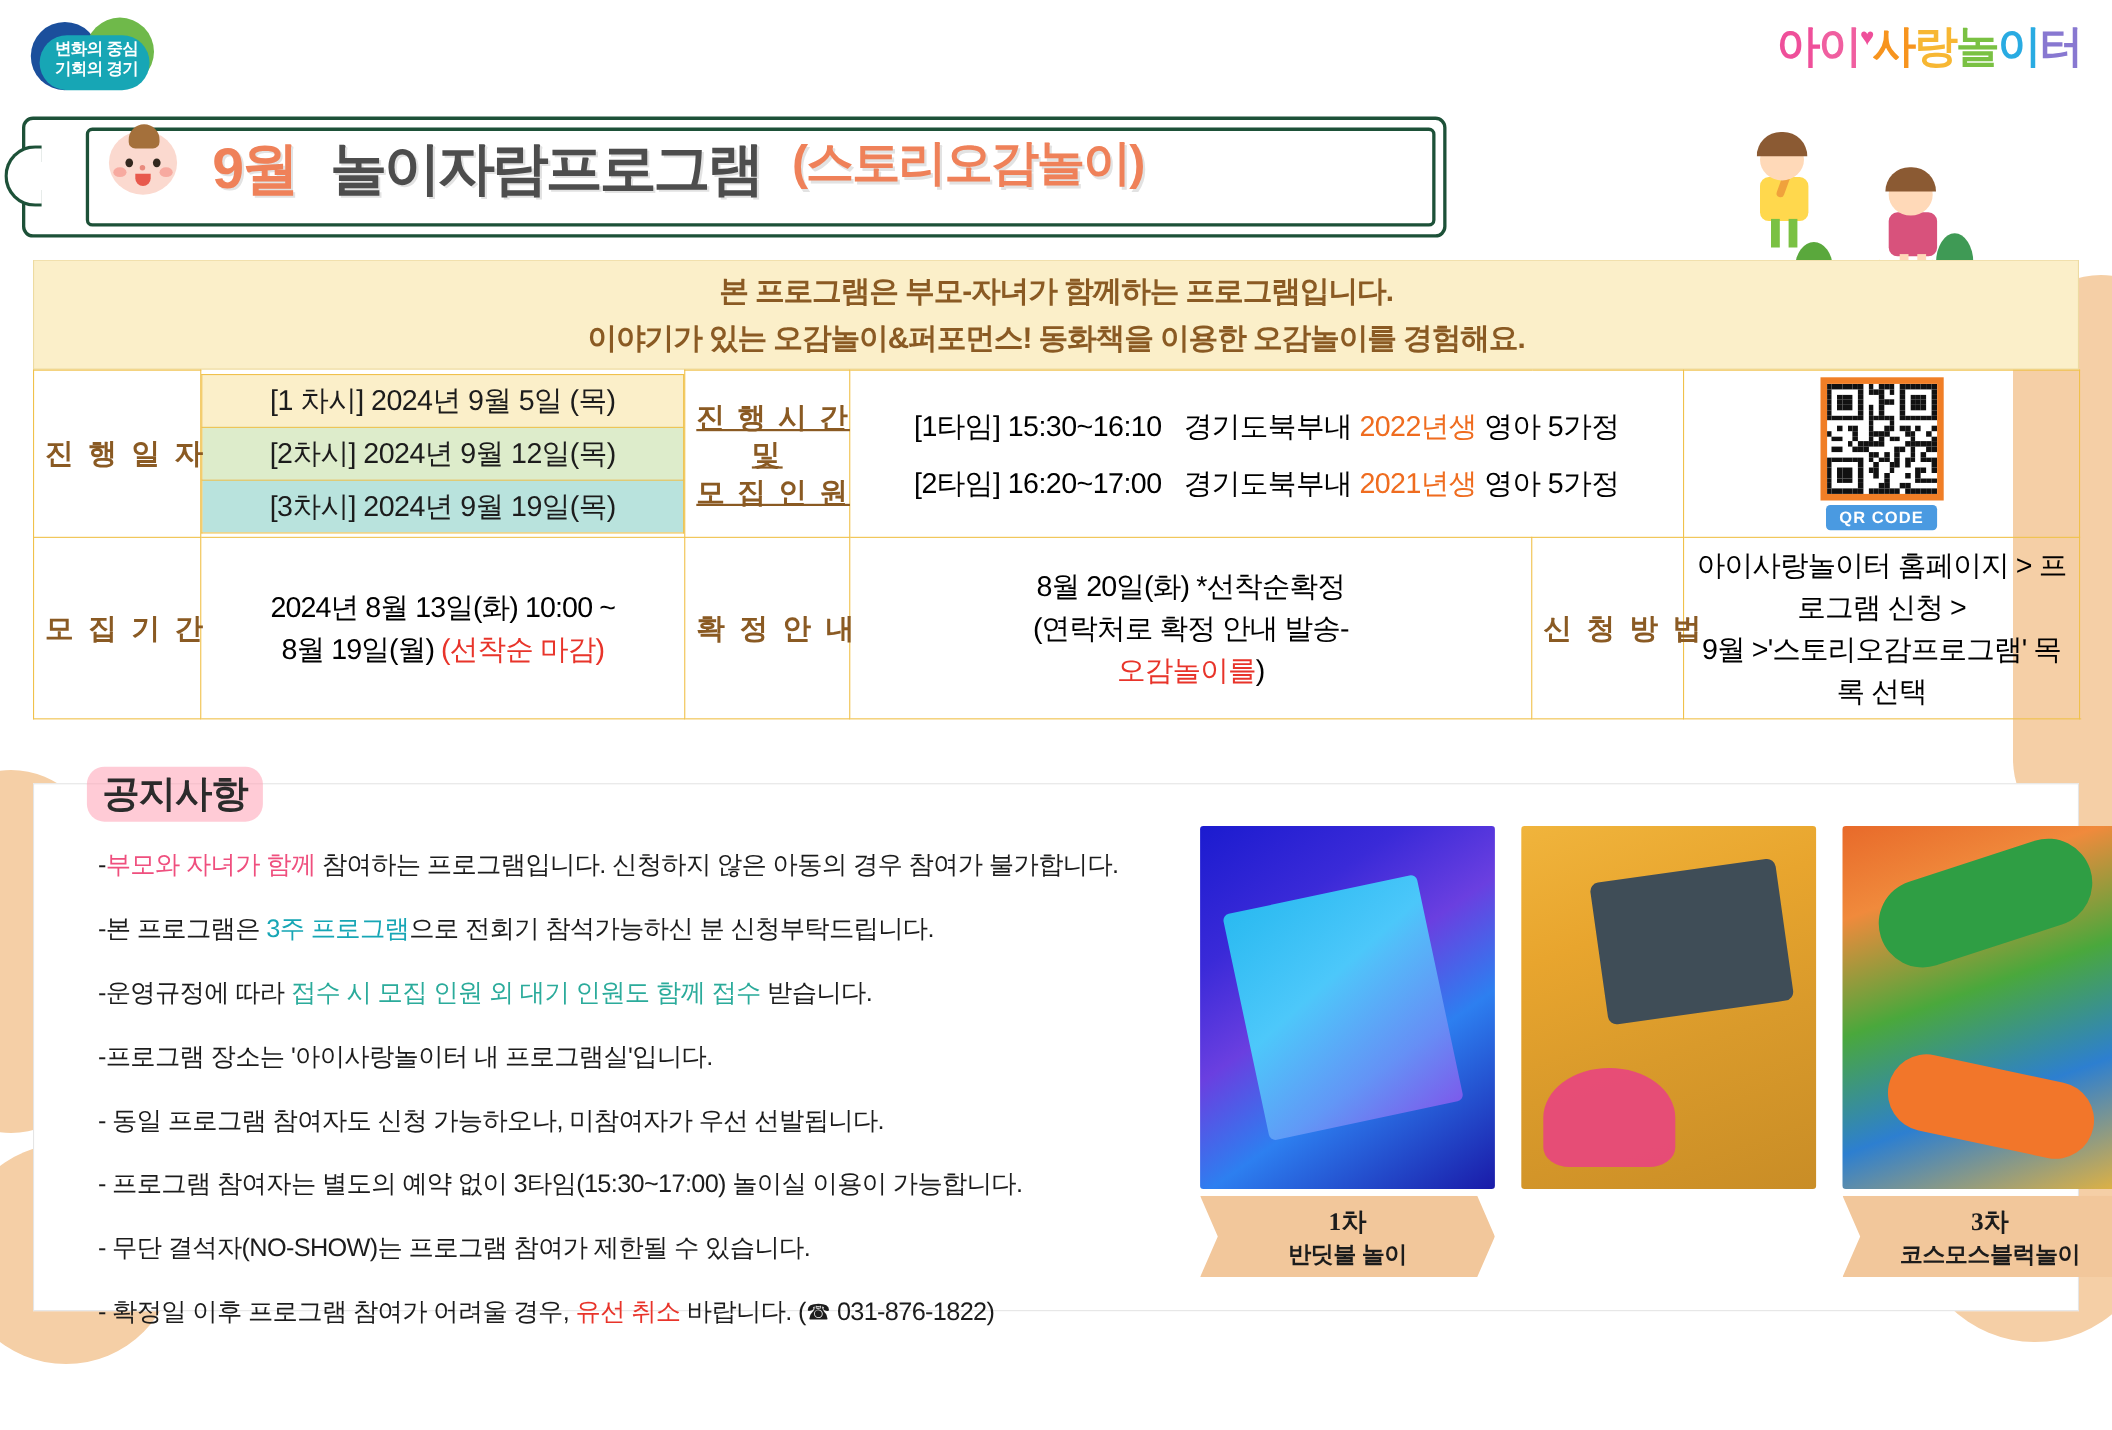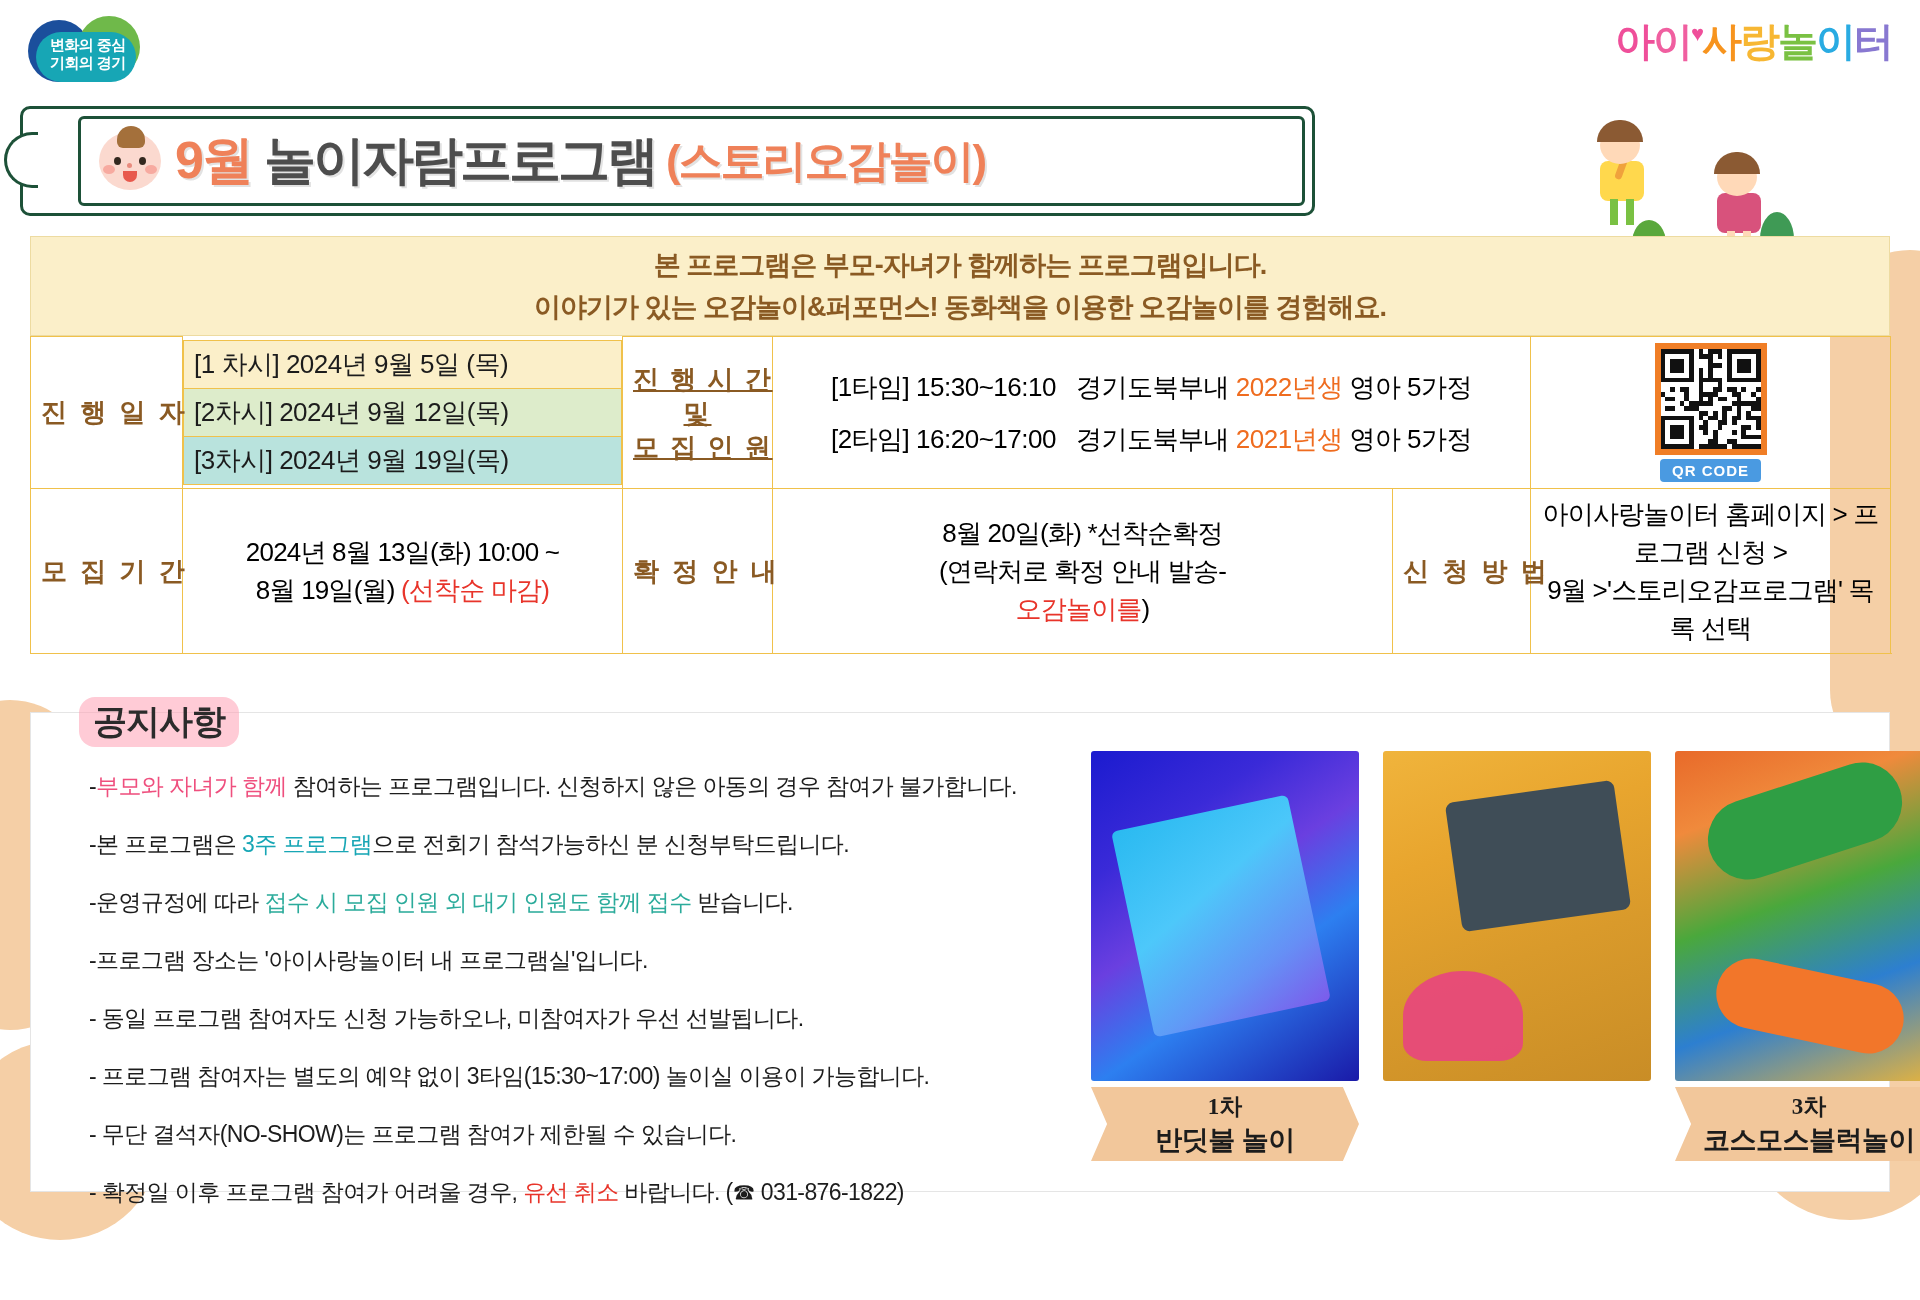--- a/index.html
+++ b/index.html
@@ -29,21 +29,21 @@
 
   .brand-logo{position:absolute;right:28px;top:14px;font-size:40px;font-weight:bold;letter-spacing:-2px;white-space:nowrap;}
   .brand-logo span{display:inline-block;}
   .bl-1{color:#ef4f9a;} .bl-2{color:#f05fa0;} .bl-3{color:#f7941e;}
   .bl-4{color:#f7b733;} .bl-5{color:#7ac143;} .bl-6{color:#29abe2;} .bl-7{color:#8878d1;}
   .heart{color:#ef4f9a;font-size:22px;vertical-align:super;}
 
   
   .title-wrap{position:absolute;left:20px;top:106px;width:1295px;height:110px;}
   .title-outer{position:absolute;inset:0;border:3px solid #1d5138;border-radius:10px;}
-  .title-inner{position:absolute;left:58px;top:10px;right:10px;bottom:10px;border:3px solid #1d5138;border-radius:6px;background:#fff;display:flex;align-items:center;padding-left:18px;}
+  .title-inner{position:absolute;left:58px;top:10px;right:10px;bottom:10px;border:3px solid #1d5138;border-radius:6px;background:#fff;display:flex;padding-left:18px;gap:18px;}
   .tab-left{position:absolute;left:-16px;top:26px;width:34px;height:56px;border:3px solid #1d5138;border-right:none;border-radius:28px 0 0 28px;background:#fff;}
   .baby{width:62px;height:58px;border-radius:50%;background:#fbd9cf;position:relative;flex:0 0 auto;margin-right:14px;}
   .baby .hair{position:absolute;left:18px;top:-6px;width:28px;height:22px;background:#a4703b;border-radius:14px 14px 6px 6px;}
   .baby .eye{position:absolute;top:25px;width:7px;height:8px;background:#33281f;border-radius:50%;}
   .baby .eye.l{left:15px;} .baby .eye.r{right:15px;}
   .baby .cheek{position:absolute;top:33px;width:12px;height:9px;background:#f7aaa0;border-radius:50%;}
   .baby .cheek.l{left:4px;} .baby .cheek.r{right:4px;}
   .baby .nose{position:absolute;left:28px;top:31px;width:5px;height:5px;background:#e98b7e;border-radius:50%;}
   .baby .mouth{position:absolute;left:24px;top:39px;width:14px;height:11px;background:#e8594d;border-radius:0 0 10px 10px;}
   .t-month{color:#ef8159;font-size:52px;font-weight:bold;letter-spacing:-2px;text-shadow:2px 2px 0 #e2e2e2;}
@@ -74,21 +74,21 @@
 
   
   .intro{position:absolute;left:30px;top:236px;width:1860px;height:100px;background:#fbefc9;border:1px solid #eddba1;display:flex;flex-direction:column;align-items:center;justify-content:center;gap:6px;}
   .intro p{color:#8a5a23;font-size:27px;font-weight:bold;letter-spacing:-1px;}
 
   
   .tbl{position:absolute;left:30px;top:336px;width:1860px;border-collapse:collapse;table-layout:fixed;}
   .tbl td{border:1px solid #f0c14b;padding:6px 10px;vertical-align:middle;}
   .lbl{color:#8a5a23;font-size:26px;font-weight:bold;text-align:center;letter-spacing:3px;white-space:nowrap;}
   .lbl.multi{line-height:34px;letter-spacing:2px;text-decoration:underline;}
-  .sess{font-size:26px;color:#1c1c1c;padding:8px 4px;letter-spacing:-0.5px;}
+  .sess{font-size:26px;color:#1c1c1c;text-align:center;padding:8px 4px;letter-spacing:-0.5px;}
   .sess.s1{background:#fbefc9;}
   .sess.s2{background:#ddeccb;}
   .sess.s3{background:#b9e3dd;}
   .sess-cell{padding:0 !important;border:none !important;}
   .sess-cell td{border:1px solid #f0c14b;}
   .time-cell{font-size:26px;text-align:center;line-height:52px;letter-spacing:-0.5px;}
   .orange{color:#ef6c1f;}
   .red{color:#e8342a;}
   .qr-box{width:150px;text-align:center;}
   .qr{width:112px;height:112px;border:6px solid #f07e26;background:#fff;margin:0 auto;position:relative;overflow:hidden;}
@@ -113,21 +113,21 @@
   .p1{background:linear-gradient(145deg,#1b1bcf 0%,#3a2ad8 25%,#6a3fe0 45%,#2d7ff0 65%,#1a1aa8 100%);}
   .p1:after{content:"";position:absolute;left:40px;top:60px;width:180px;height:210px;background:linear-gradient(150deg,#29d4f5 0%,#48e0ff 40%,#8b5cf0 100%);transform:rotate(-12deg);border-radius:6px;opacity:.85;}
   .p2{background:linear-gradient(160deg,#f0b43c 0%,#e8a52e 30%,#d99a2b 60%,#c98d26 100%);}
   .p2:after{content:"";position:absolute;left:70px;top:40px;width:170px;height:130px;background:#3f4d57;border-radius:8px;transform:rotate(-8deg);}
   .p2:before{content:"";position:absolute;left:20px;bottom:20px;width:120px;height:90px;background:#e8457e;border-radius:50% 50% 20% 20%;opacity:.9;}
   .p3{background:linear-gradient(160deg,#e86a2a 0%,#f08a3c 20%,#4aa83c 45%,#2d7fd0 70%,#e8b43c 100%);}
   .p3:after{content:"";position:absolute;left:30px;top:30px;width:200px;height:80px;background:#2f9e44;border-radius:40px;transform:rotate(-18deg);}
   .p3:before{content:"";position:absolute;left:40px;bottom:40px;width:190px;height:70px;background:#f2762a;border-radius:35px;transform:rotate(12deg);}
   .cap{margin-top:6px;height:74px;background:#f2c79b;clip-path:polygon(0 0,94% 0,100% 50%,94% 100%,0 100%,6% 50%);display:flex;flex-direction:column;align-items:center;justify-content:center;}
   .cap .n{font-size:23px;font-weight:bold;color:#1c1c1c;font-family:Liberation Serif, serif;}
-  .cap .t{font-size:27px;font-weight:bold;color:#1c1c1c;letter-spacing:-0.5px;}
+  .cap .t{font-size:21px;font-weight:bold;color:#1c1c1c;letter-spacing:-0.5px;}
 
   
   .footer{position:absolute;left:0;right:0;bottom:26px;display:flex;align-items:center;justify-content:center;gap:12px;}
   .f-mark{width:54px;height:36px;position:relative;}
   .f-mark .a{position:absolute;left:0;top:6px;width:28px;height:28px;border:5px solid #f2a93b;border-radius:50%;border-right-color:transparent;}
   .f-mark .b{position:absolute;left:18px;top:2px;width:30px;height:30px;border:5px solid #8cc63f;border-radius:50%;border-left-color:transparent;}
   .f-txt{font-size:26px;color:#4d4d4d;font-weight:bold;letter-spacing:-1px;}
 </style>
 </head>
 <body>

